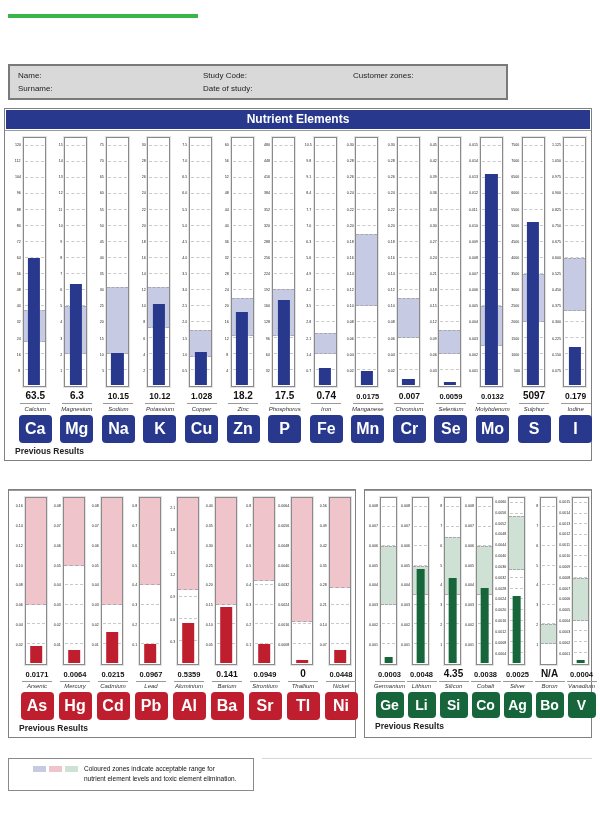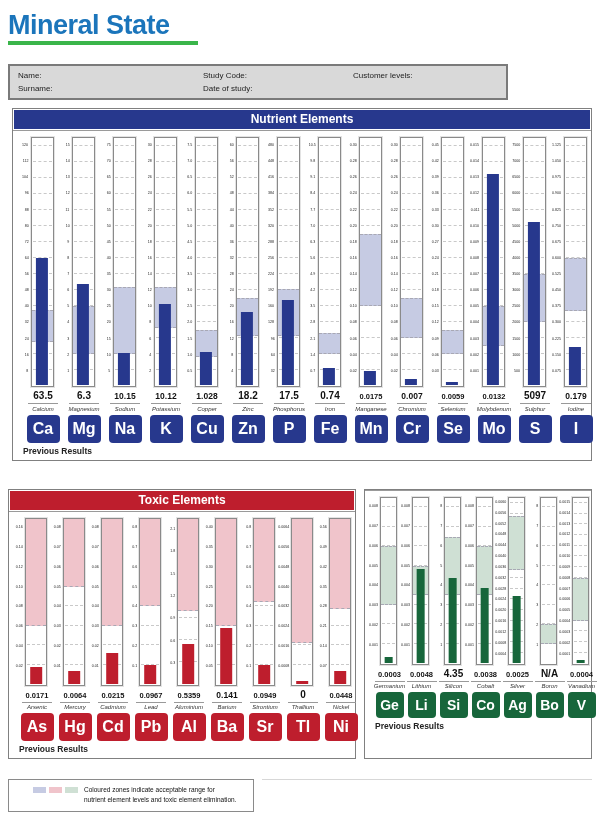--- a/index.html
+++ b/index.html
@@ -18,21 +18,21 @@
   
   .patient { margin:6px 8px 8px 8px; width:500px; background:#d9d9d9; border:2px solid #7a7a7a; padding:5px 8px; display:grid; grid-template-columns:185px 150px auto; grid-row-gap:4px; font-size:8px; color:#222; }
 
   
   .section { border:1px solid #808080; background:#fff; }
   .section .title { margin:1px; height:19px; line-height:19px; text-align:center; font-size:12px; font-weight:bold; color:#fff; background:var(--accent); }
   .section .body { border-top:1px solid #9a9a9a; padding:6px 2px 0 2px; }
   .chart-row { display:flex; justify-content:space-around; }
   .prev { font-size:8.5px; font-weight:bold; color:#222; margin:3px 0 4px 8px; }
 
-  #nutrient { margin:0 8px 28px 12px; --trackh:250px; --tickw:15px; --trackw:23px; }
+  #nutrient { margin:0 8px 28px 4px; --trackh:250px; --tickw:15px; --trackw:23px; }
   .bottom-row { display:flex; margin:0 8px; gap:8px; align-items:stretch; }
   #toxic { width:348px; --trackh:168px; --tickw:14px; --trackw:22px; }
   #additional { width:228px; --trackh:168px; --tickw:13px; --trackw:17px; }
   #toxic .body, #additional .body { min-height:232px; }
   #additional .title { background:#fff; color:#000; border:1px solid #222; }
 
   
   .slot { display:flex; flex-direction:column; }
   .plot { display:flex; align-items:flex-end; }
   .ticks { position:relative; width:var(--tickw); height:var(--trackh); }
@@ -59,29 +59,28 @@
   .legend-body { display:flex; padding:5px 6px 6px 24px; }
   .swatches { display:flex; gap:3px; padding-top:2px; }
   .swatch { width:13px; height:6px; display:inline-block; }
   .legend-text { margin-left:6px; font-size:6.5px; color:#111; line-height:1.5; }
 </style>
 </head>
 <body>
 
 <div class="header">
   <div class="brand-wrap">
-    <div class="brand" id="brand" style="color: rgb(27, 117, 187);">Mineral State</div>
     <div class="brand-rule" id="brand-rule" style="background: rgb(58, 181, 74);"></div>
   </div>
 </div>
 
 <div class="patient">
   <div>Name:</div>
   <div>Study Code:</div>
-  <div>Customer levels:</div>
+  <div>Customer zones:</div>
   <div>Surname:</div>
   <div>Date of study:</div>
   <div></div>
 </div>
 
 <div class="section" id="nutrient" style="--accent: #27388d; --zone: #c6cbe3;">
   <div class="title">Nutrient Elements</div>
   <div class="body">
     <div class="chart-row">
         <div class="slot">
@@ -728,21 +727,20 @@
             <div class="sym">I</div>
           </div>
         </div>
       </div>
     <div class="prev">Previous Results</div>
   </div>
 </div>
 
 <div class="bottom-row">
   <div class="section" id="toxic" style="--accent: #be1e2d; --zone: #f0c4cb;">
-    <div class="title">Toxic Elements</div>
     <div class="body">
       <div class="chart-row">
           <div class="slot">
             <div class="plot">
               <div class="ticks">
                 <span class="tick" style="bottom: 11.7647%;">0.02</span>
                 <span class="tick" style="bottom: 23.5294%;">0.04</span>
                 <span class="tick" style="bottom: 35.2941%;">0.06</span>
                 <span class="tick" style="bottom: 47.0588%;">0.08</span>
                 <span class="tick" style="bottom: 58.8235%;">0.10</span>

